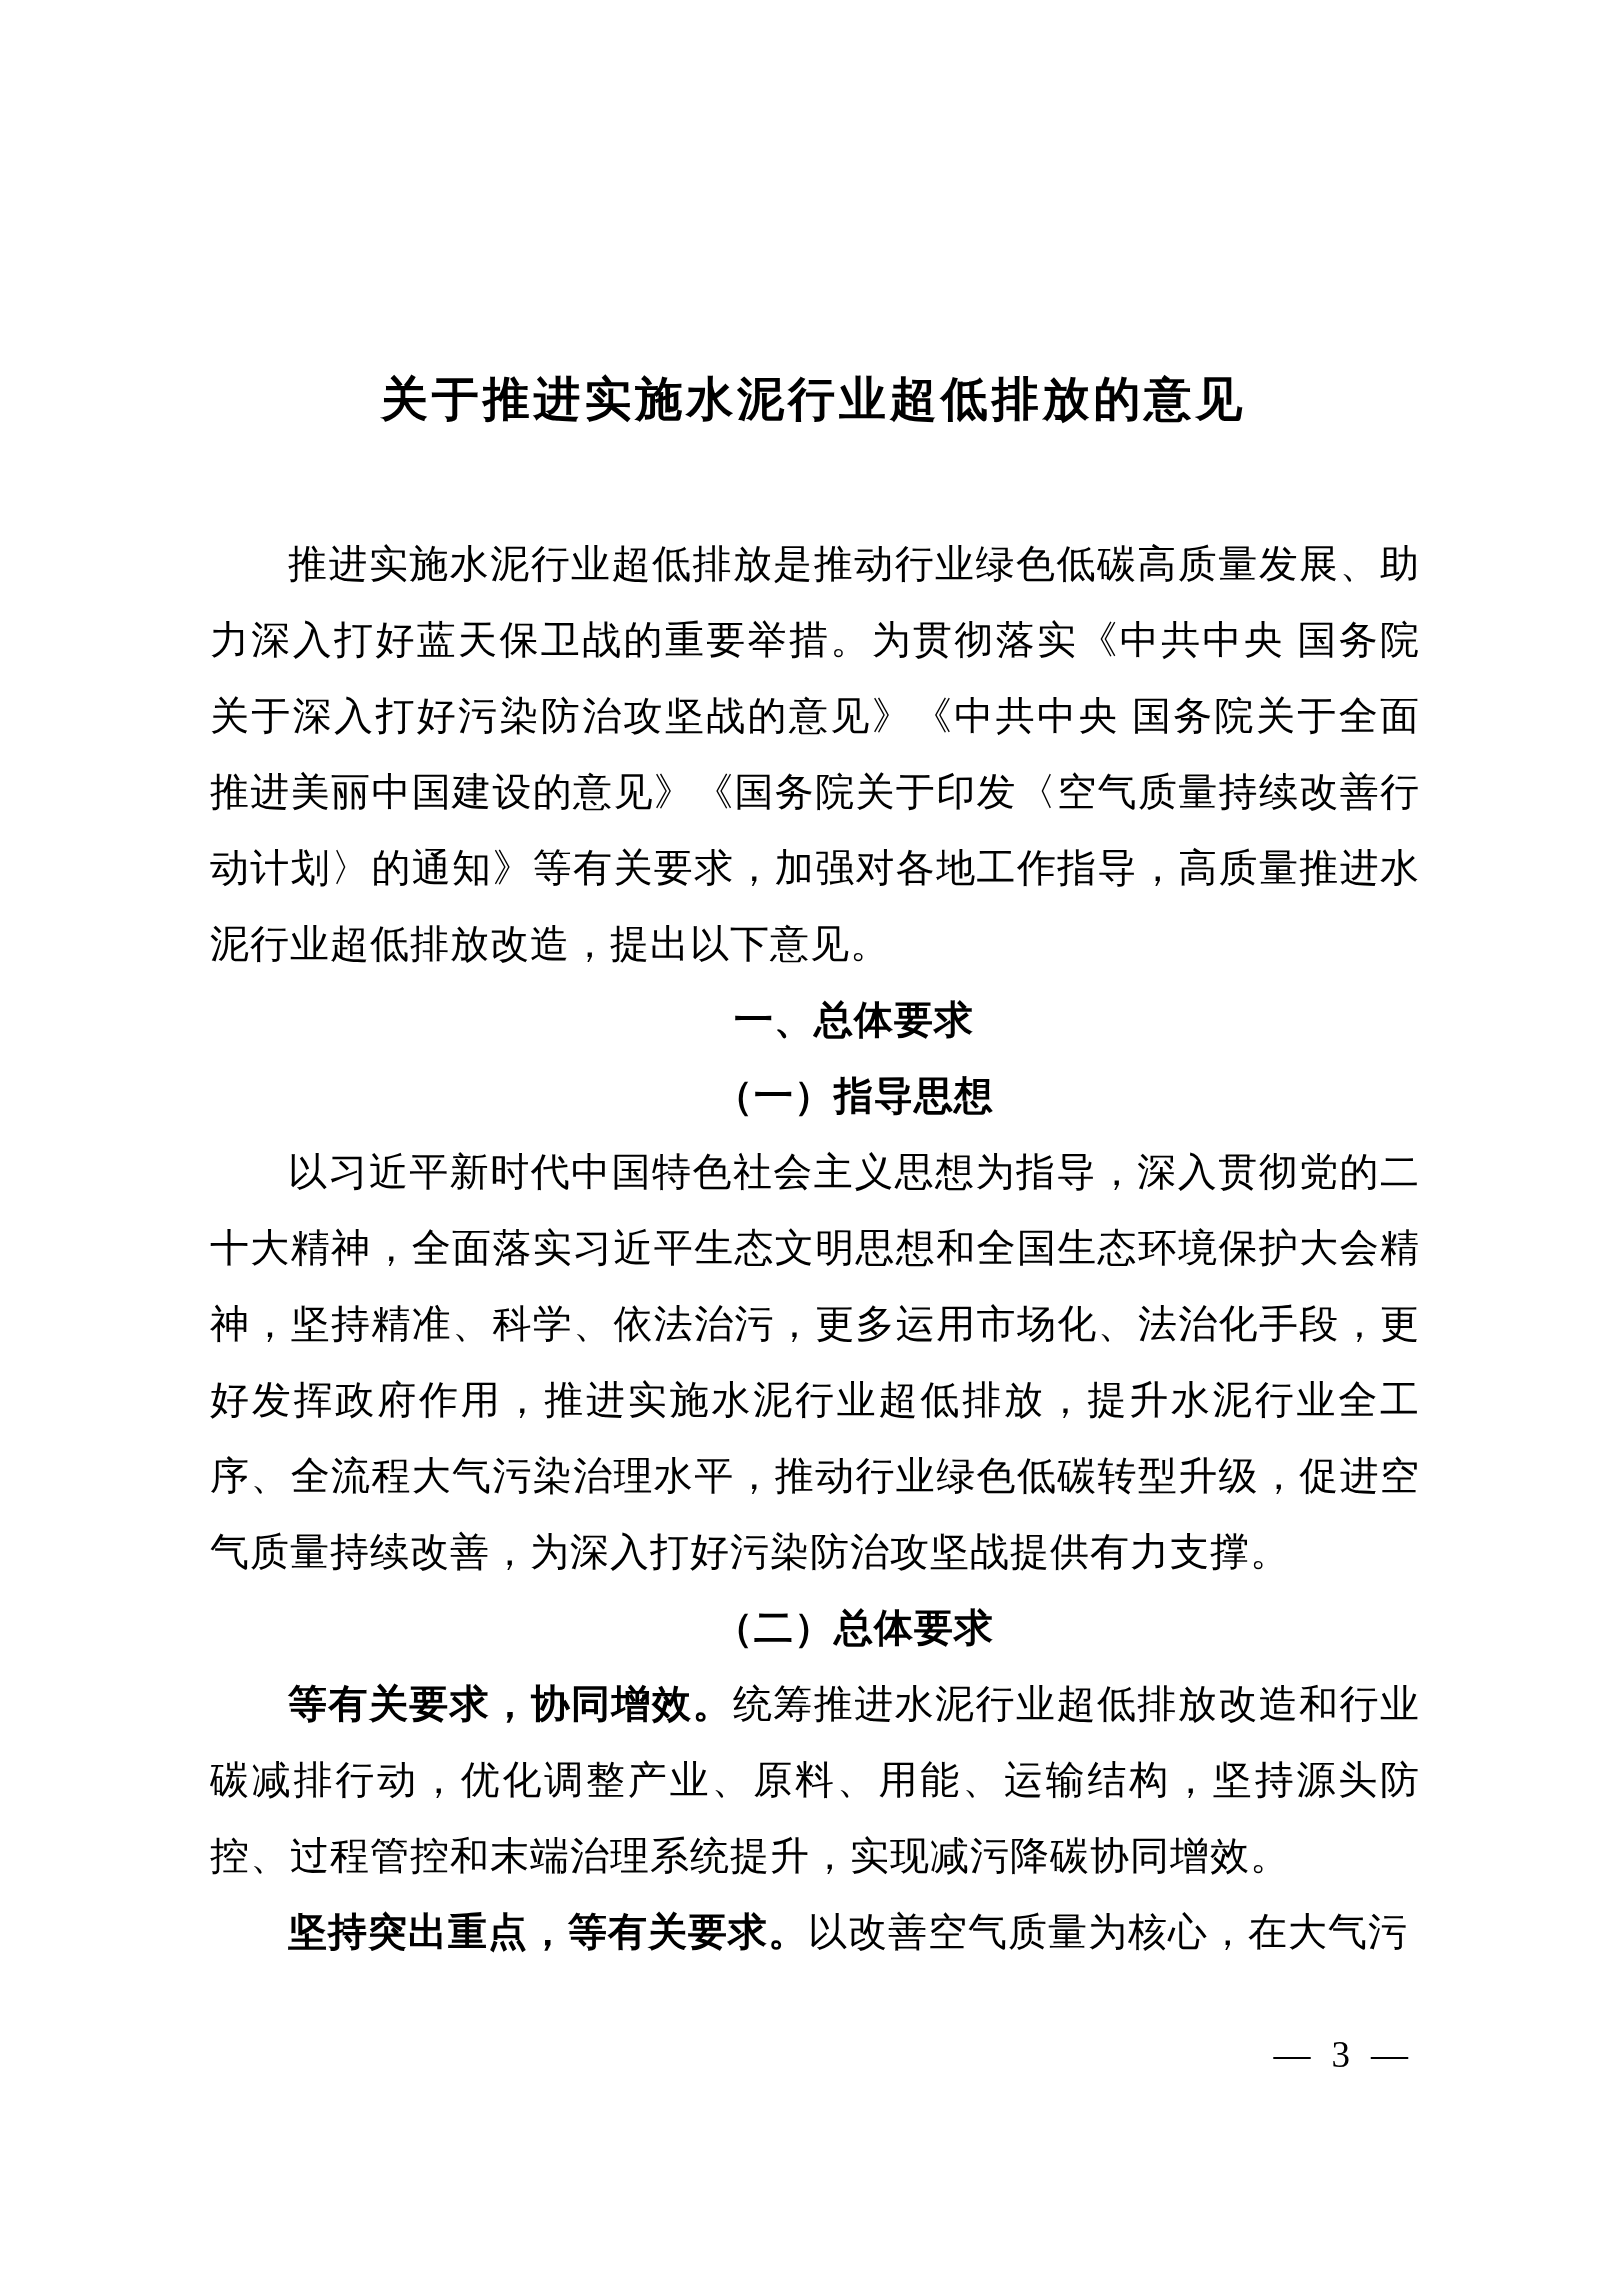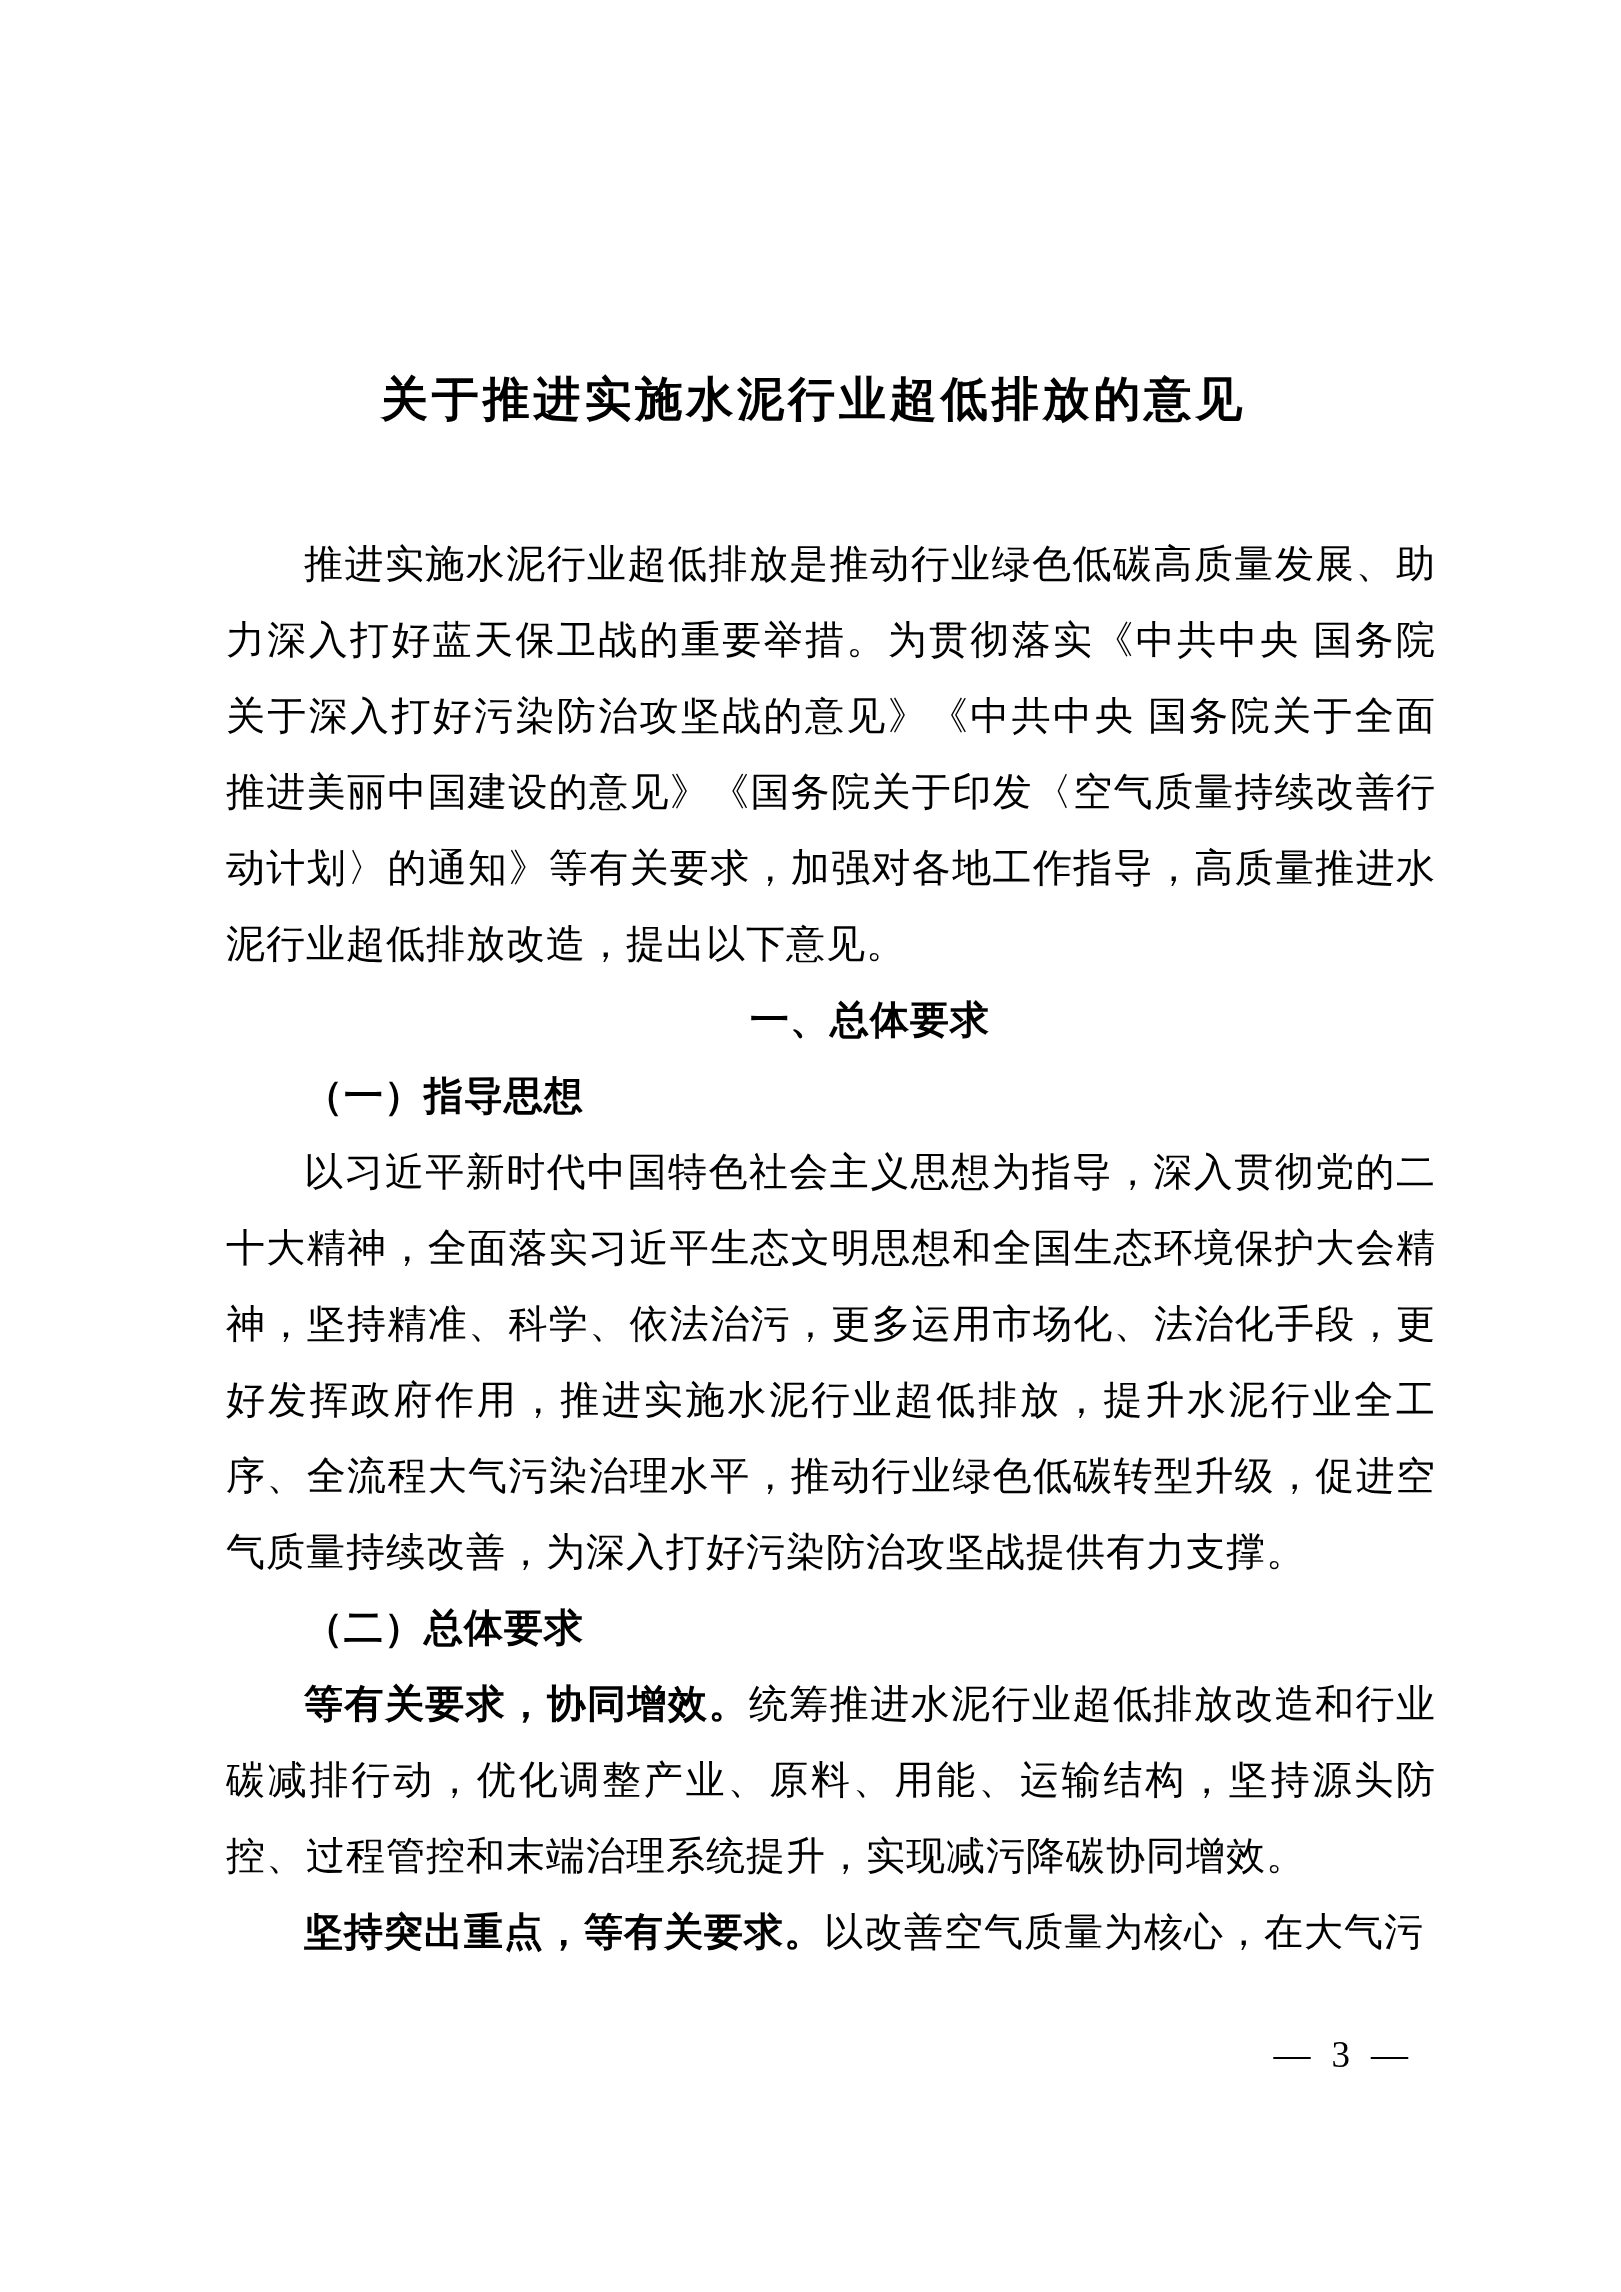--- a/index.html
+++ b/index.html
@@ -27,21 +27,21 @@
     font-family: "Liberation Sans", sans-serif;
     font-weight: 700;
     font-size: 47px;
     line-height: 59px;
     letter-spacing: 3.9px;
     white-space: nowrap;
   }
   .doc-body {
     position: absolute;
     top: 526px;
-    left: 226px;
+    left: 210px;
     width: 1210px;
     font-size: 39px;
     line-height: 76px;
     text-align: justify;
     text-justify: inter-character;
     letter-spacing: 1px;
   }
   .doc-body p,
   .doc-body h2,
   .doc-body h3 {
@@ -52,21 +52,21 @@
     line-height: 76px;
   }
   .doc-body h2 {
     font-family: "Liberation Sans", sans-serif;
     font-weight: 700;
     text-align: center;
   }
   .doc-body h3 {
     font-family: "Liberation Serif", serif;
     font-weight: 700;
-    text-align: left;
+    text-align: center;
   }
   .doc-body p strong {
     font-weight: 700;
   }
   .page-number {
     position: absolute;
     top: 2033px;
     right: 207px;
     margin: 0;
     font-family: "Liberation Serif", serif;

